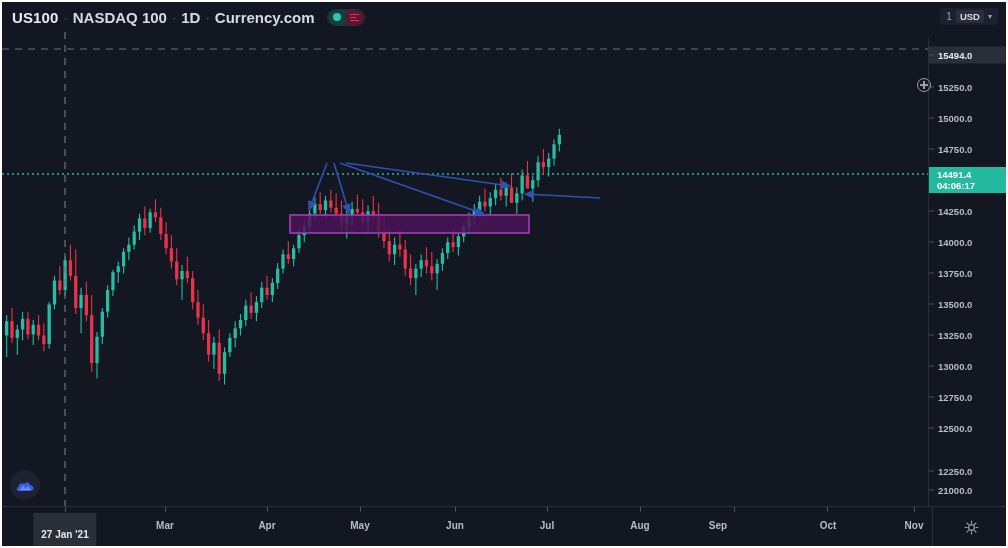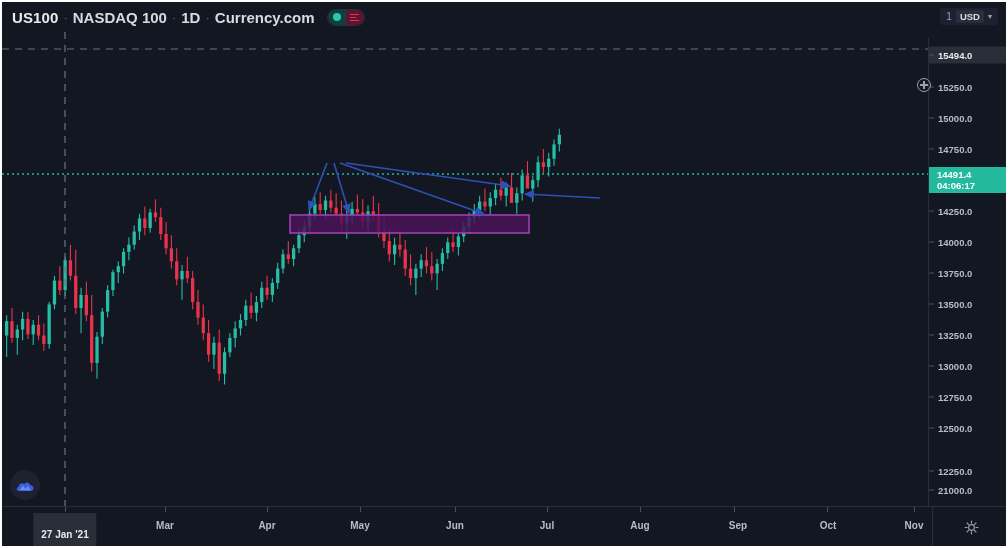--- a/index.html
+++ b/index.html
@@ -554,21 +554,21 @@
     <div class="t-mark" style="left:453px;"></div>
     <div class="t-tick" style="left:453px;">Jun</div>
 
     <div class="t-mark" style="left:545px;"></div>
     <div class="t-tick" style="left:545px;">Jul</div>
 
     <div class="t-mark" style="left:638px;"></div>
     <div class="t-tick" style="left:638px;">Aug</div>
 
     <div class="t-mark" style="left:732px;"></div>
-    <div class="t-tick" style="left:736px;">Sep</div>
+    <div class="t-tick" style="left:716px;">Sep</div>
 
     <div class="t-mark" style="left:825px;"></div>
     <div class="t-tick" style="left:826px;">Oct</div>
 
     <div class="t-mark" style="left:912px;"></div>
     <div class="t-tick" style="left:912px;">Nov</div>
 
     <div class="gear-wrap">
       <svg width="15" height="15" viewBox="0 0 16 16">
         <circle cx="8" cy="8" r="3.1" fill="none" stroke="#9aa0ad" stroke-width="1.2"></circle>

